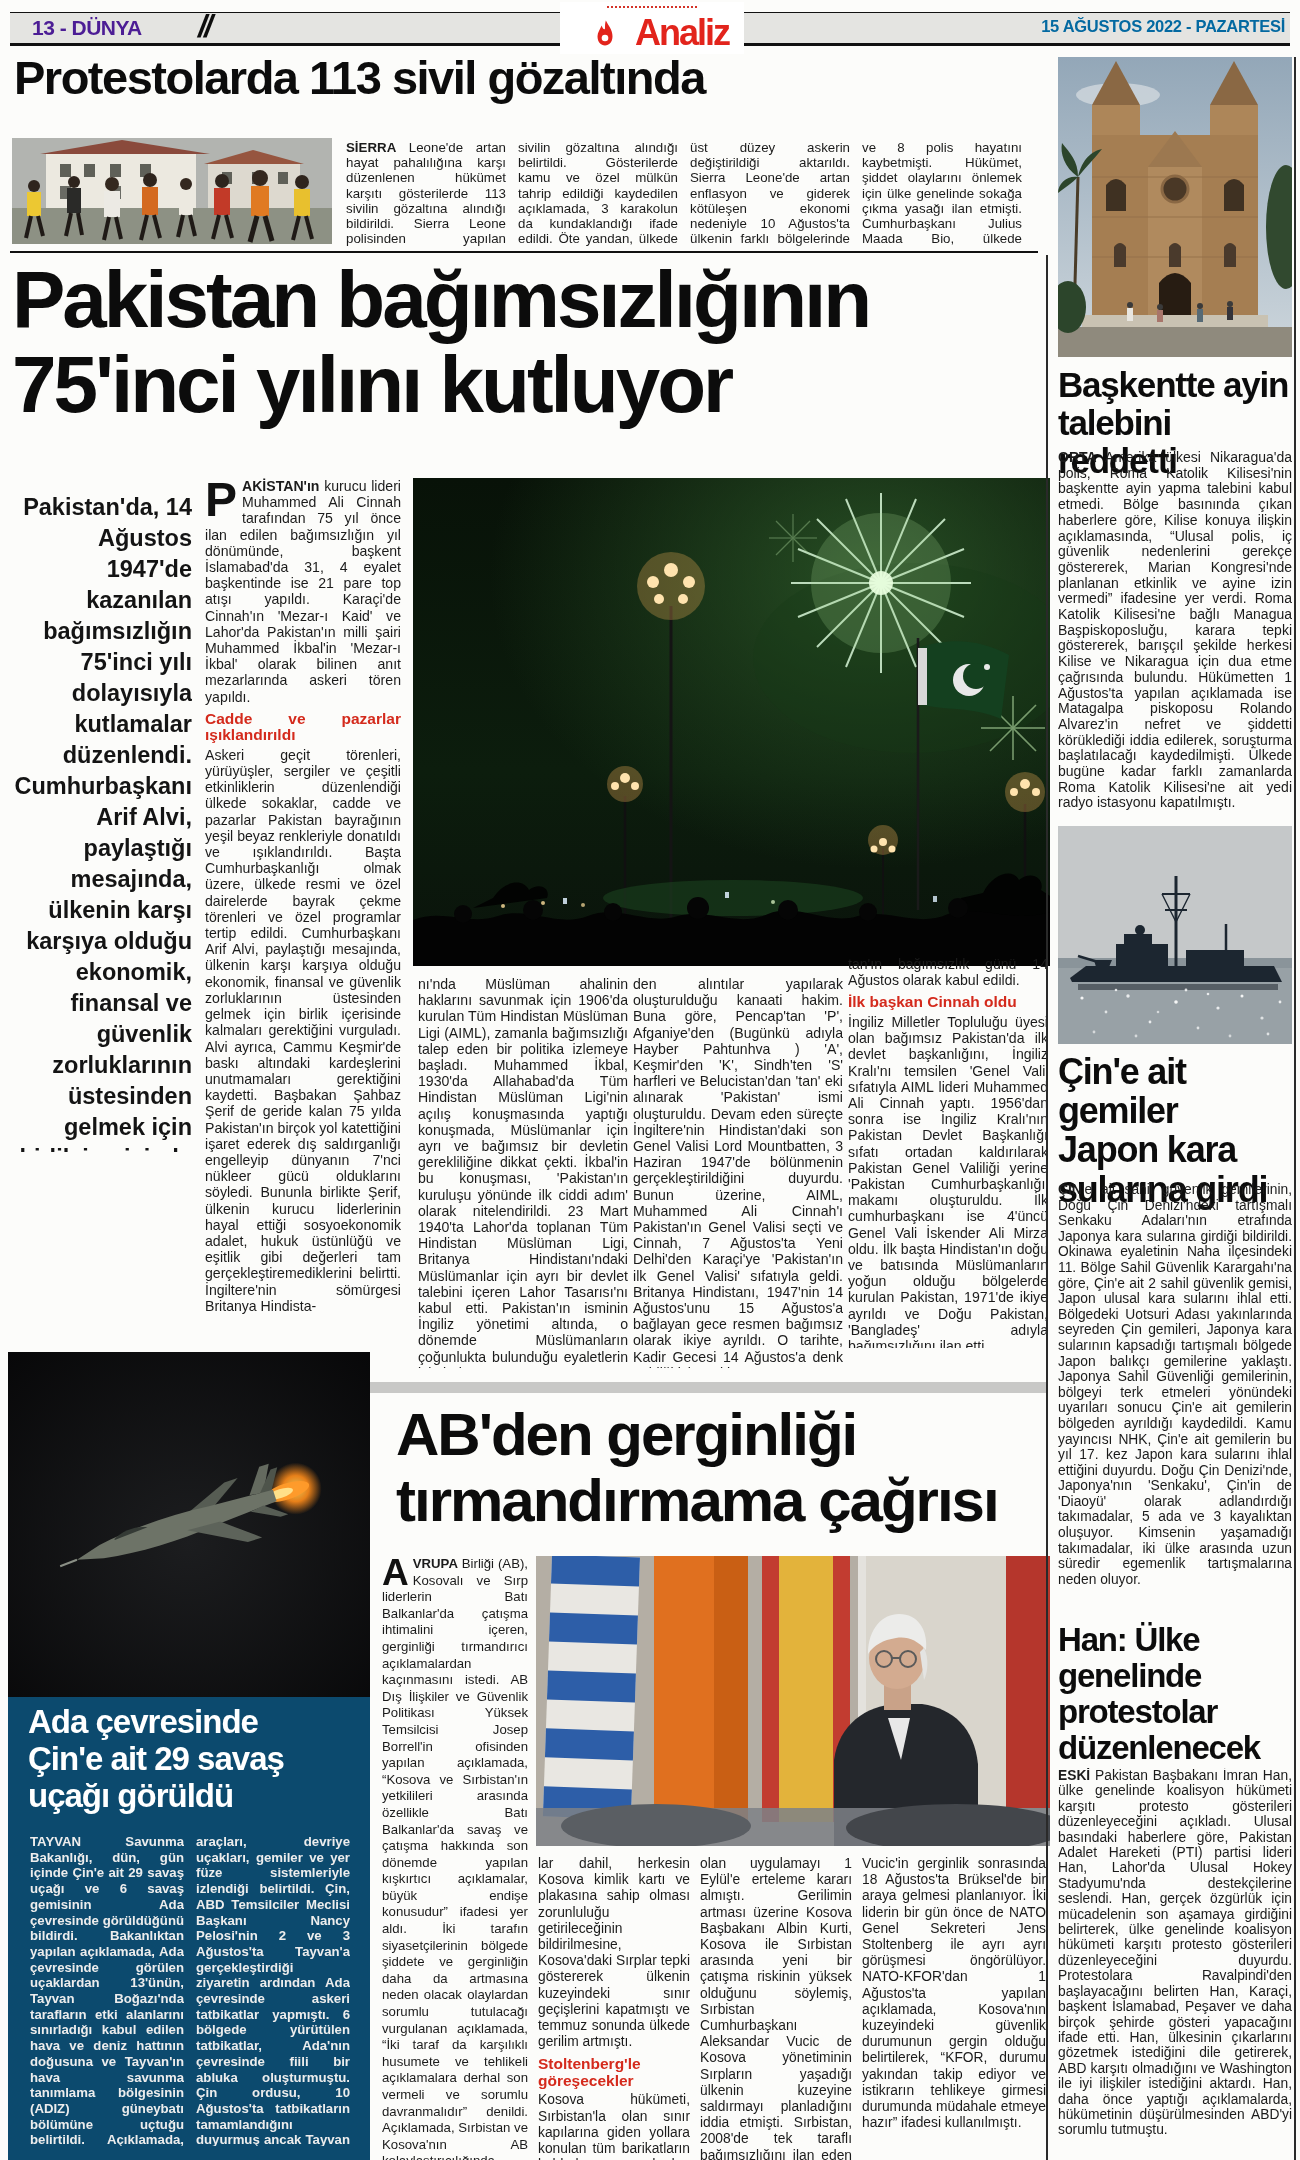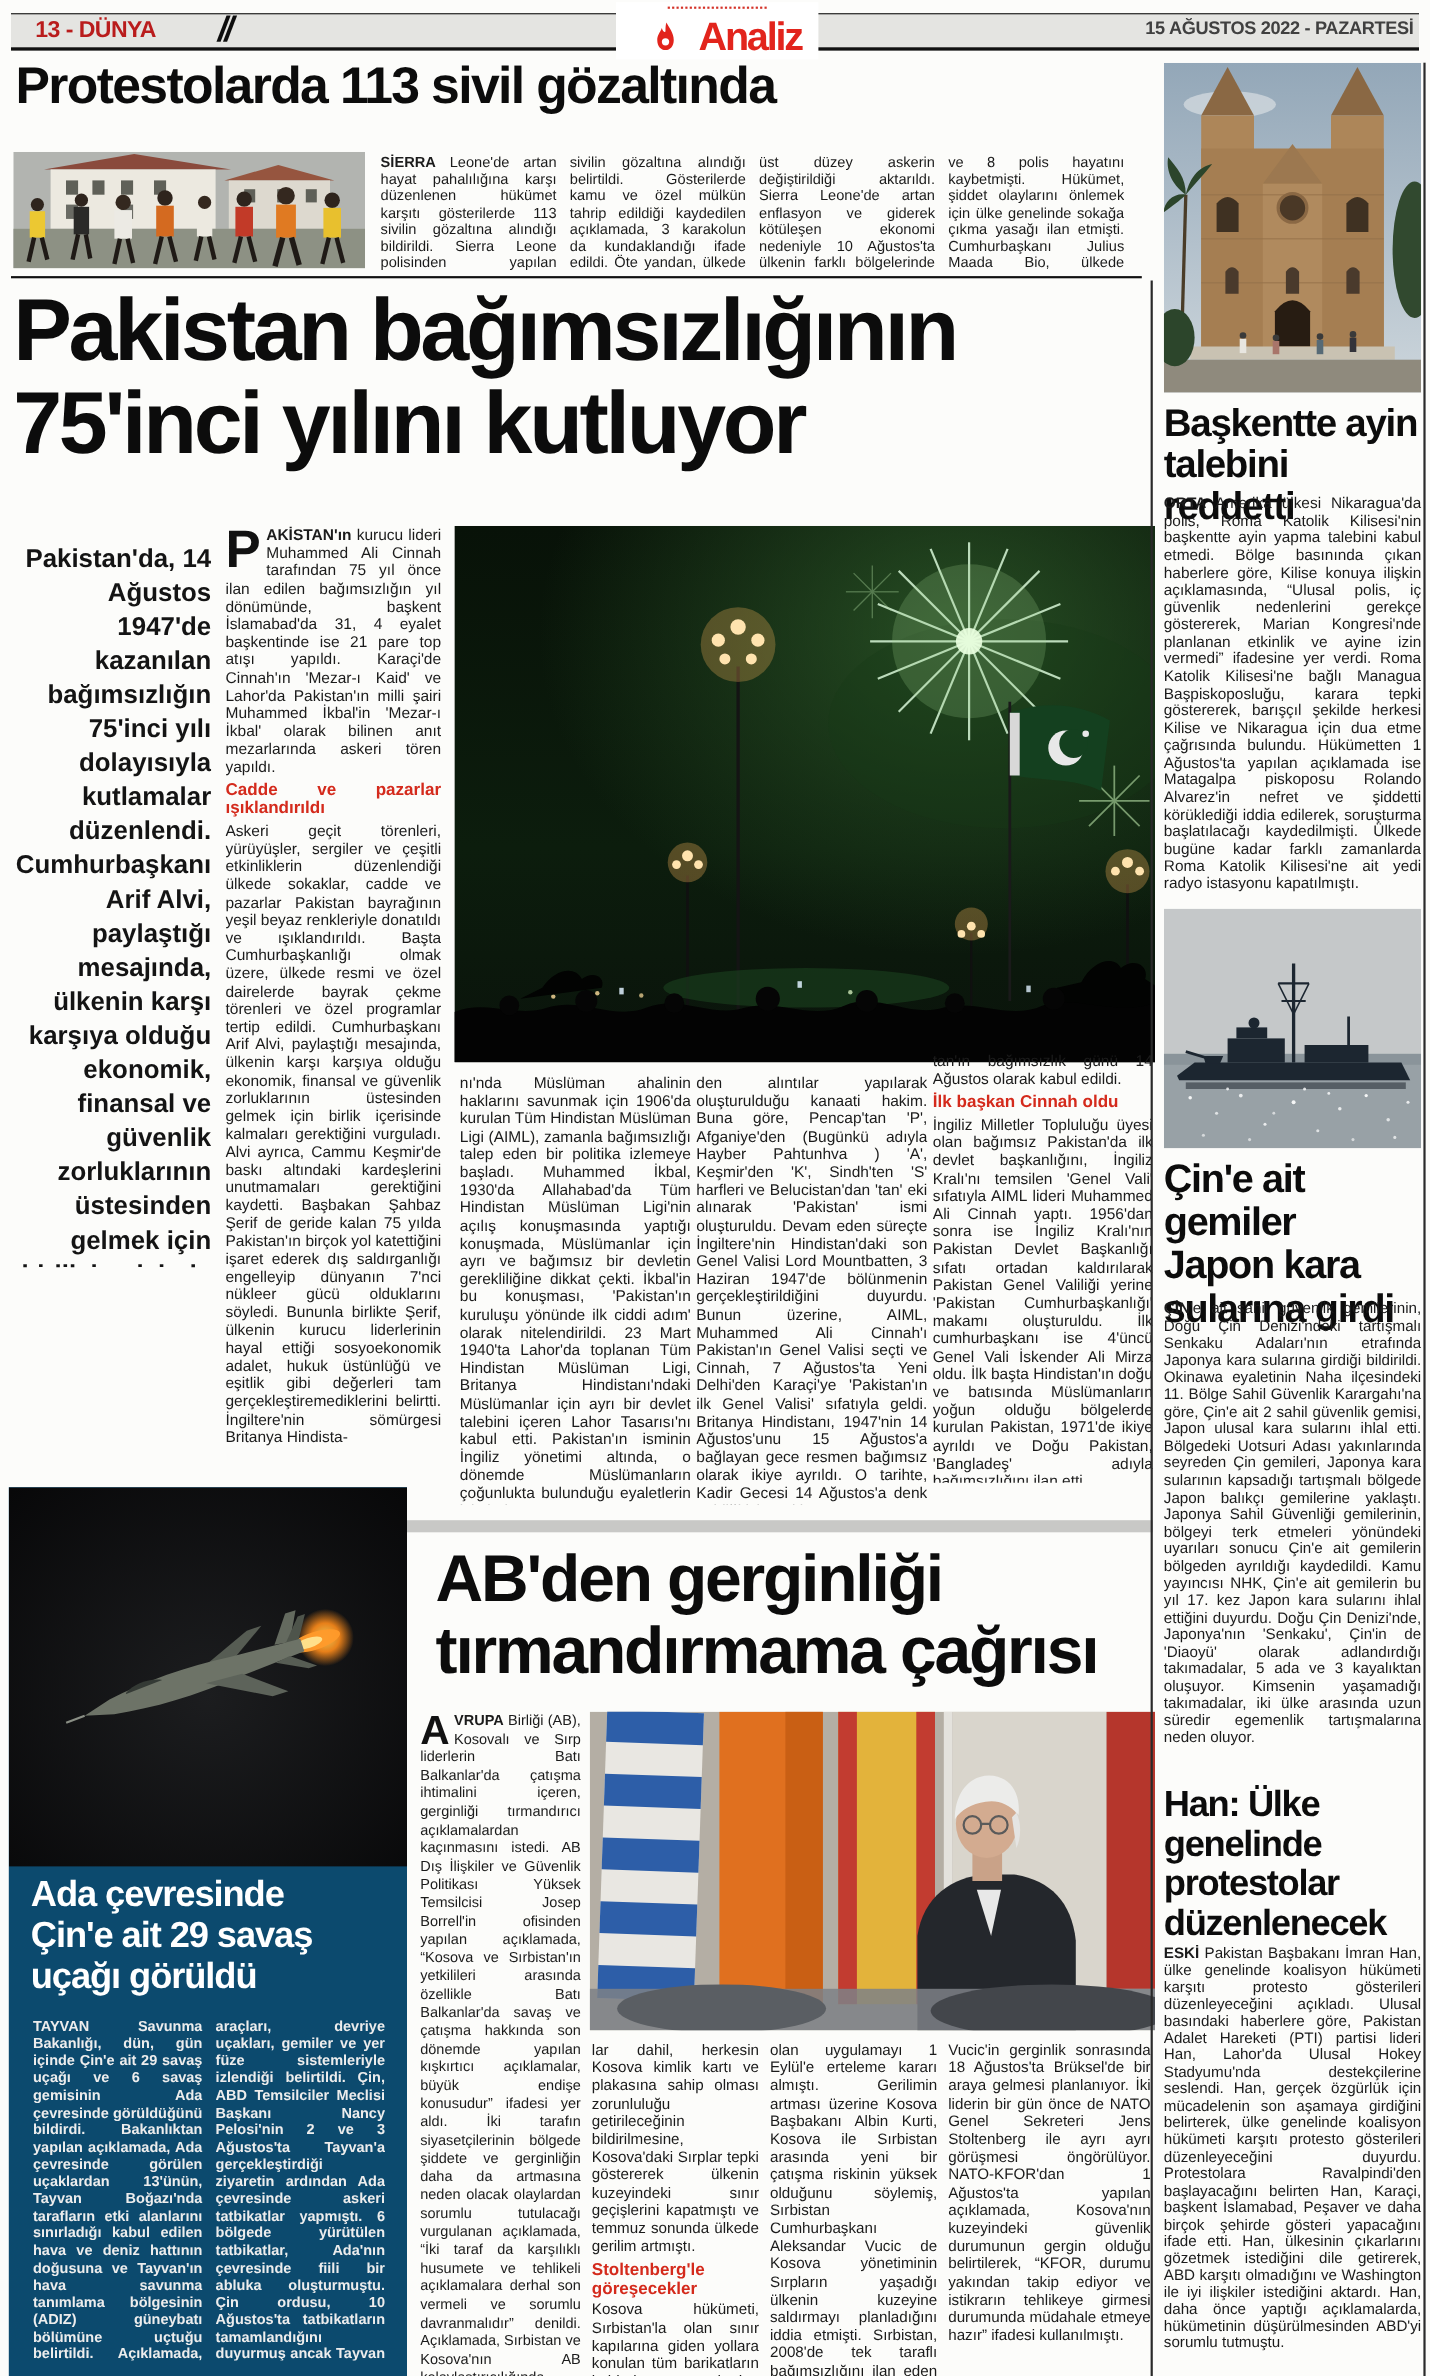--- a/index.html
+++ b/index.html
@@ -2,27 +2,27 @@
 <html lang="tr"><head>
 <meta charset="utf-8">
 <style>
   html,body{margin:0;padding:0;background:#888;}
   #page{position:relative;width:1300px;height:2160px;background:#fcfcfa;
         font-family:"Liberation Sans",sans-serif;color:#1b1b1b;overflow:hidden;}
   .abs{position:absolute;}
   
   #band{left:10px;top:12px;width:1280px;height:30px;background:#e4e4e1;
         border-top:1px solid #111;border-bottom:3px solid #111;}
-  #sec{left:32px;top:16px;font-size:21px;font-weight:bold;color:#b91c1c;letter-spacing:-0.5px;}
+  #sec{left:32px;top:16px;font-size:21px;font-weight:bold;color:#4c1d95;letter-spacing:-0.5px;}
   #slashes{left:198px;top:8px;font-size:32px;font-weight:900;font-style:italic;color:#0d0d0d;letter-spacing:-3px;}
   #logo-box{left:560px;top:2px;width:184px;height:52px;background:#fff;text-align:center;}
   #logo-tag{width:90px;height:4px;margin:4px auto 1px auto;border-top:2px dotted #d43328;}
   #logo-row{display:flex;align-items:center;justify-content:center;gap:20px;margin-left:20px;}
   #logo-txt{font-size:36px;font-weight:900;color:#e2241c;letter-spacing:-2px;line-height:40px;}
-  #date{left:985px;top:17px;width:300px;text-align:right;font-size:16.5px;font-weight:bold;color:#404040;letter-spacing:-0.3px;}
+  #date{left:985px;top:17px;width:300px;text-align:right;font-size:16.5px;font-weight:bold;color:#0369a1;letter-spacing:-0.3px;}
   
   .hl{font-weight:900;color:#0c0c0c;letter-spacing:-1.5px;line-height:1.02;}
   #protest-hl{left:14px;top:54px;font-size:47px;}
   #pak-hl{left:12px;top:258px;font-size:80px;letter-spacing:-3px;line-height:1.06;}
   #eu-hl{left:396px;top:1402px;font-size:60px;letter-spacing:-2px;line-height:1.1;}
   .side-hl{left:1058px;width:234px;font-size:35px;letter-spacing:-1.2px;line-height:1.09;}
   
   .bcol{text-align:justify;overflow:hidden;hyphens:auto;-webkit-hyphens:auto;}
   .b13{font-size:13.3px;line-height:15.2px;}
   .b14{font-size:14.1px;line-height:16.2px;}

